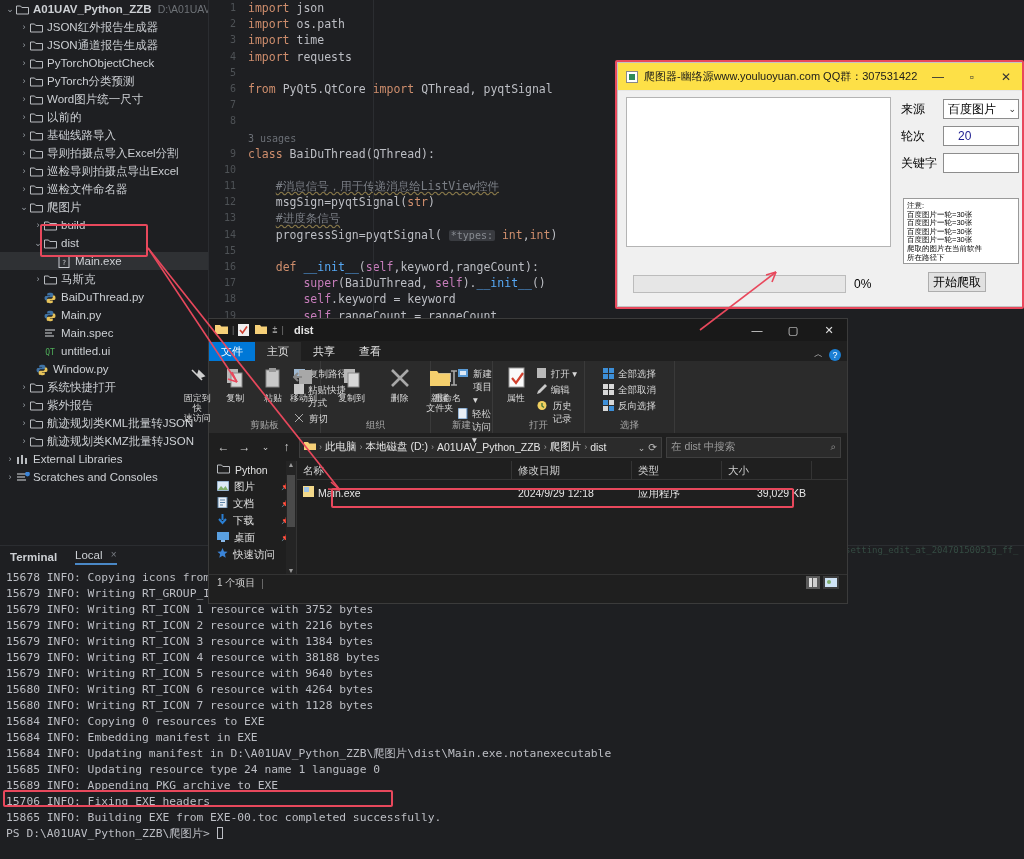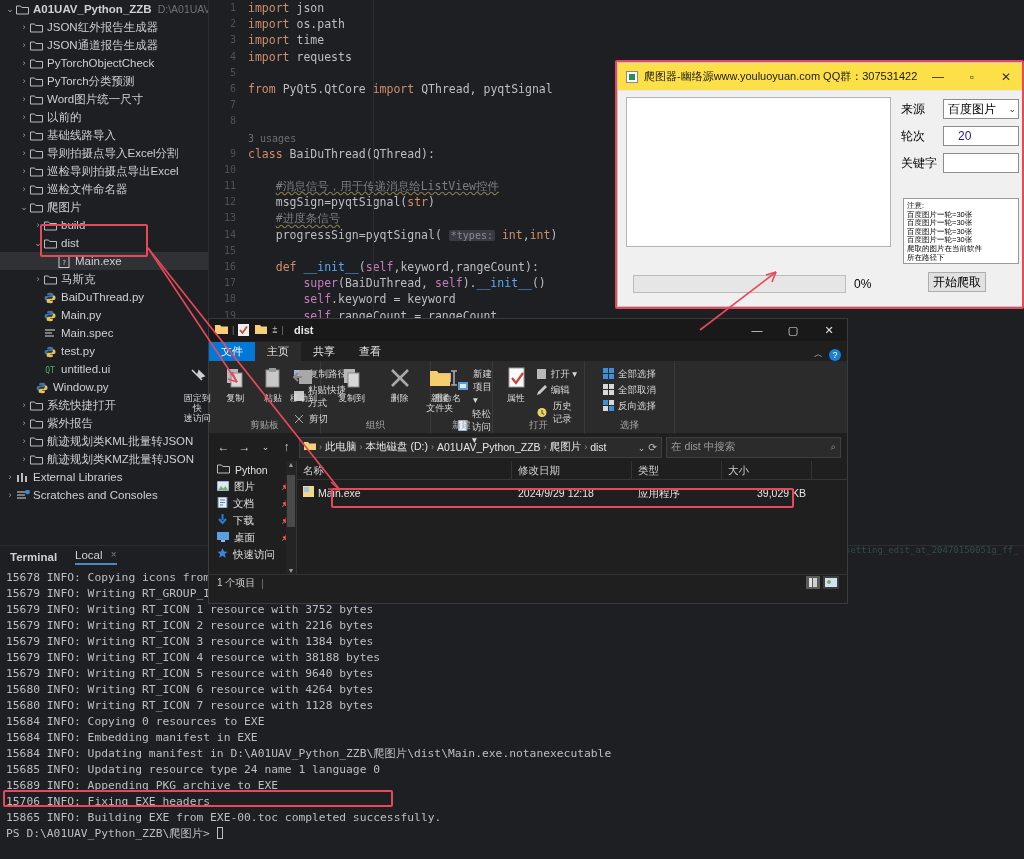--- a/index.html
+++ b/index.html
@@ -113,21 +113,21 @@
   .exp-ribbon { height:72px; background:#2b2b2b; display:flex; position:relative; }
   .rgroup { position:relative; height:72px; display:flex; flex-direction:column;
     align-items:center; border-right:1px solid #3a3a3a; }
   .rgroup .gname { position:absolute; bottom:1px; width:100%; text-align:center;
     font-size:9.5px; color:#a8a8a8; }
   .rrow { display:flex; height:58px; align-items:flex-start; padding:4px 6px 0; gap:4px;}
   .bigbtn { width:44px; display:flex; flex-direction:column; align-items:center; gap:2px;
     font-size:9px; color:#d8d8d8; text-align:center; line-height:10px; }
   .bigbtn .gl { height:26px; display:flex; align-items:center; }
   .smalls { display:flex; flex-direction:column; gap:3px; padding-top:3px; }
-  .smbtn { display:flex; align-items:center; gap:4px; font-size:9.5px; color:#d8d8d8; }
+  .smbtn { display:flex; align-items:flex-start; gap:4px; font-size:9.5px; color:#d8d8d8; }
   .exp-addr { height:28px; display:flex; align-items:center; background:#1f1f1f; gap:4px;
     padding:0 6px; font-size:11px; }
   .nav { width:17px; text-align:center; color:#d0d0d0; font-size:12px; }
   .crumbbar { flex:1; height:21px; background:#2b2b2b; border:1px solid #3f3f3f;
     display:flex; align-items:center; padding:0 4px; gap:3px; font-size:10.5px; color:#e6e6e6;}
   .sep { color:#9a9a9a; font-size:9px; }
   .searchbox { width:175px; height:21px; background:#2b2b2b; border:1px solid #3f3f3f;
     display:flex; align-items:center; padding:0 4px; font-size:10.5px; color:#9a9a9a;
     justify-content:space-between;}
   .exp-main { display:flex; height:113px; }
@@ -292,28 +292,20 @@
       <div class="tn" style="padding-left: 32px;">
         <span class="arrow"></span>
         <span class="fico"><svg width="12" height="11">
             <g stroke="#b9bcc0" stroke-width="1.2">
               <line x1="1" y1="2" x2="11" y2="2"></line>
               <line x1="1" y1="5" x2="8" y2="5"></line>
               <line x1="1" y1="8" x2="10" y2="8"></line>
             </g>
           </svg></span>
         <span class="tlabel">Main.spec</span>
-      </div>
-      <div class="tn" style="padding-left: 32px;">
-        <span class="arrow"></span>
-        <span class="fico"><svg width="12" height="12">
-            <path d="M6 .8c-3 0-2.8 1.3-2.8 1.3v1.4h2.9v.4H2.4S.5 3.7.5 6.1s1.7 2.3 1.7 2.3h1V6.9s-.06-1.7 1.6-1.7h2.9s1.6.03 1.6-1.56V2.2S9.5.8 6 .8z" fill="#3f72a4"></path>
-            <path d="M6 11.2c3 0 2.8-1.3 2.8-1.3V8.5H5.9v-.4h3.7s1.9.2 1.9-2.2-1.7-2.3-1.7-2.3h-1v1.5s.06 1.7-1.6 1.7H4.3s-1.6-.03-1.6 1.56v1.44S2.5 11.2 6 11.2z" fill="#e8c45b"></path>
-          </svg></span>
-        <span class="tlabel">test.py</span>
       </div>
       <div class="tn" style="padding-left: 32px;">
         <span class="arrow"></span>
         <span class="fico"><svg width="12" height="11">
             <text x="6" y="9" font-size="8" fill="#4fae5a" text-anchor="middle" font-family="monospace">QT</text>
           </svg></span>
         <span class="tlabel">untitled.ui</span>
       </div>
       <div class="tn" style="padding-left: 24px;">
         <span class="arrow"></span>

